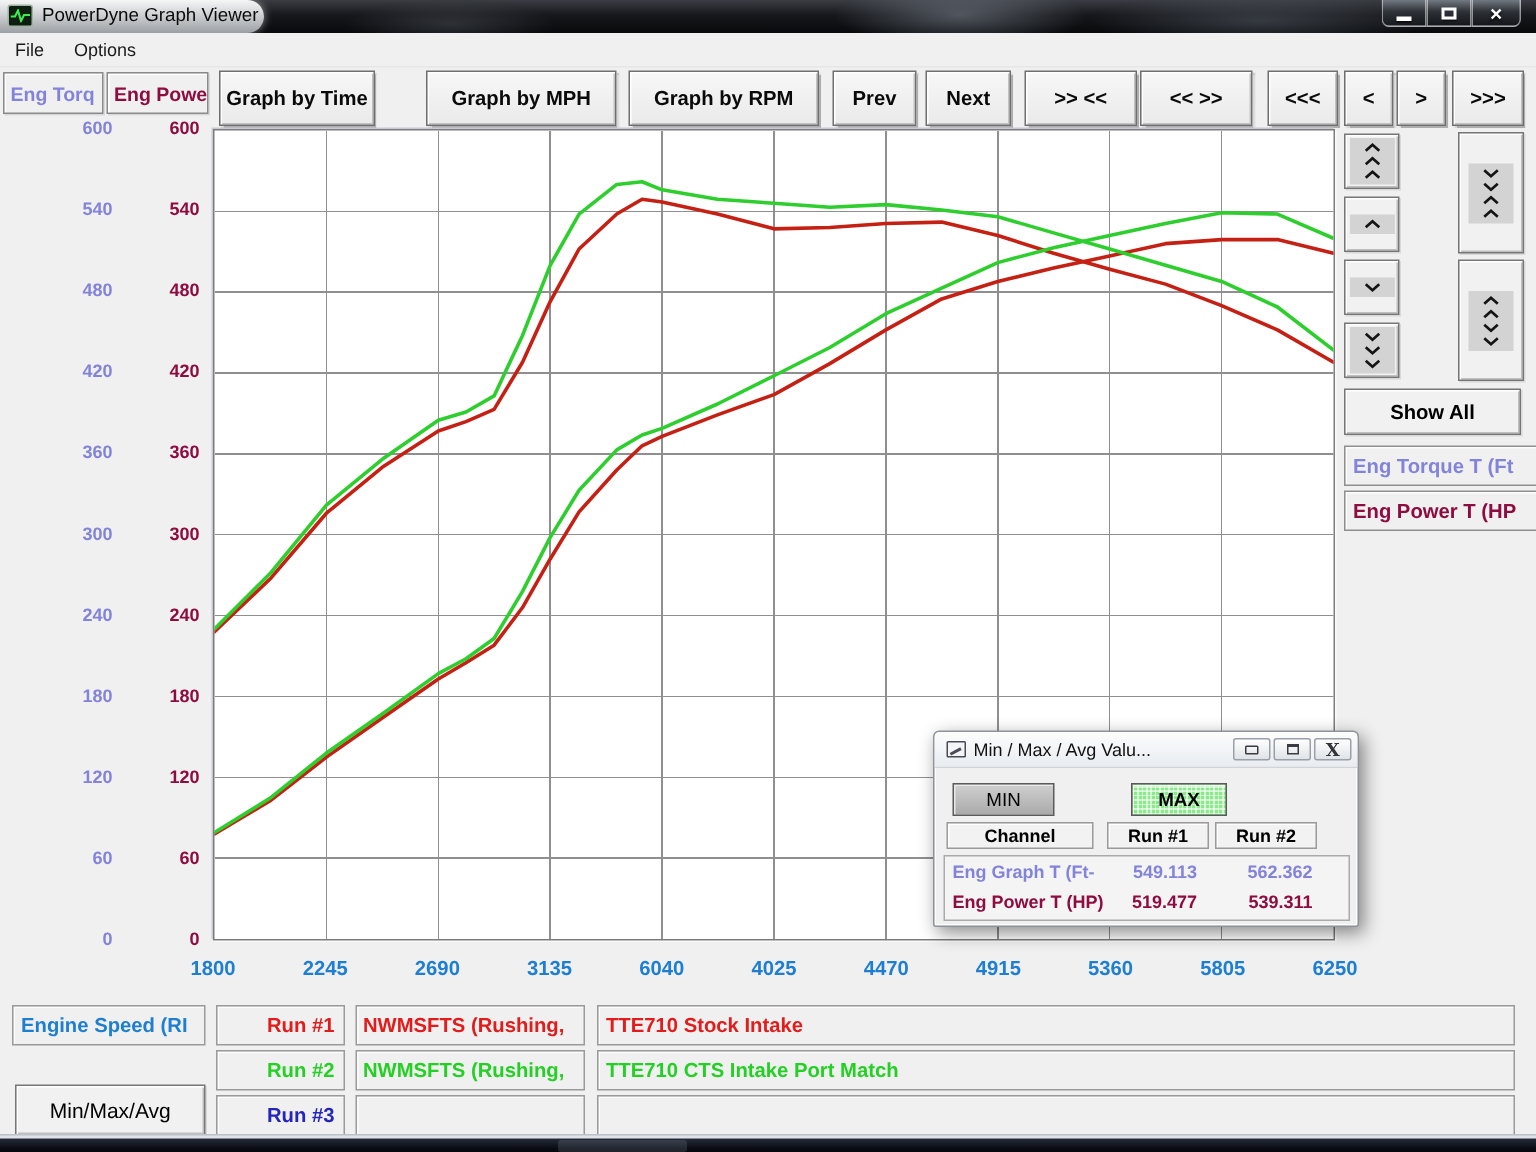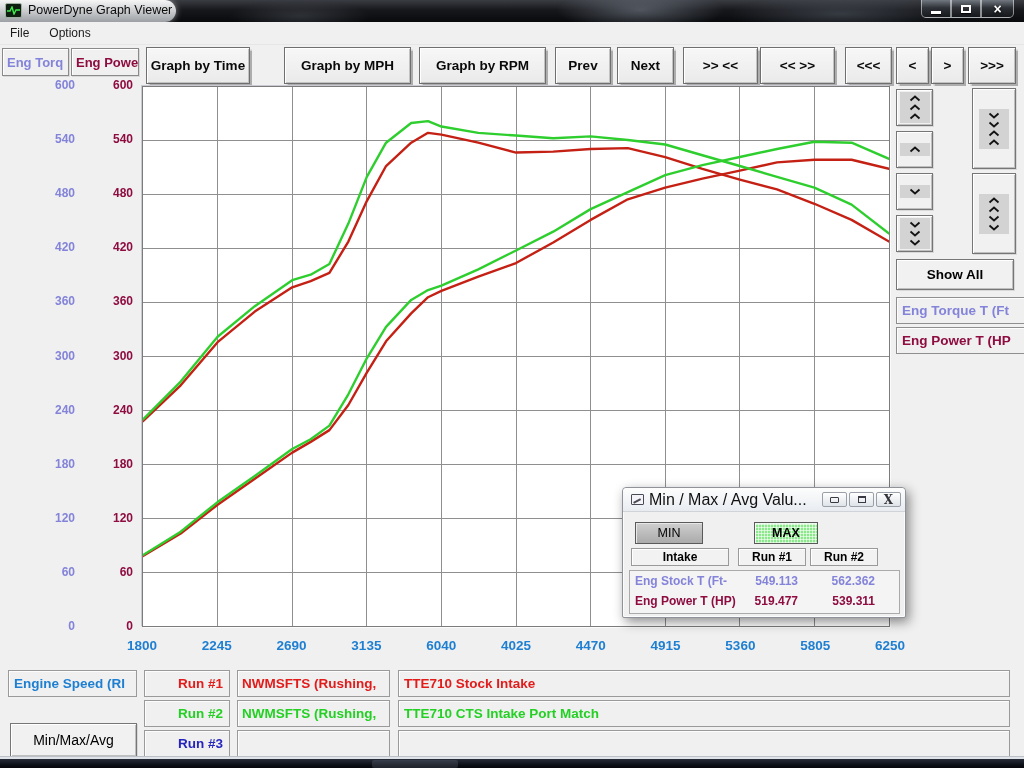--- a/index.html
+++ b/index.html
@@ -77,21 +77,21 @@
 
   
   #mmwin { left:622px; top:487px; width:284px; height:131px; background:#f0f0f0;
     border:1px solid #8f9399; border-radius:4px 4px 2px 2px;
     box-shadow: 0 0 0 1px rgba(255,255,255,.8) inset, 3px 4px 12px rgba(0,0,0,.45); z-index:20; }
   #mmwin-titlebar { left:0; top:0; width:100%; height:24px; border-radius:4px 4px 0 0;
     background:linear-gradient(180deg,#fdfdfd,#e8ecf1); border-bottom:1px solid #d0d4d9;
     display:flex; align-items:center; padding:0 4px; }
   #mm-icon { width:13px; height:11px; border:1px solid #4a4a55; border-radius:1px; margin:0 5px 0 4px; position:relative; background:#f4f4f8; }
   #mm-icon::after { content:""; position:absolute; left:1px; top:5px; width:8px; height:1.5px; background:#4a4a55; transform:rotate(-28deg); }
-  #mm-title { font-size:16px; color:#111; white-space:nowrap; flex:1; }
+  #mm-title { font-size:12px; color:#111; white-space:nowrap; flex:1; }
   .mm-cap { width:25px; height:15px; background:linear-gradient(180deg,#ffffff,#dfe3e8);
     border:1px solid #9aa0a8; border-radius:2px; display:flex; align-items:center; justify-content:center; margin-left:2px; }
   .mm-glyph-min { width:9px; height:6px; border:1px solid #3a3a42; border-radius:1px; }
   .mm-glyph-max { width:8px; height:7px; border:1px solid #3a3a42; border-top-width:2px; }
   .mm-glyph-close { font-family:"DejaVu Serif", serif; font-size:12px; font-weight:bold; color:#33333b; line-height:1; }
   #mm-min { left:12px; top:34px; width:68px; height:22px;
     background:linear-gradient(180deg,#cfcfcf,#aaaaaa); border:1px solid #5a5a5a;
     box-shadow: inset 1px 1px 0 #e8e8e8; font-size:12.5px; font-weight:normal; color:#000;
     display:flex; align-items:center; justify-content:center; }
   #mm-max { left:131px; top:34px; width:64px; height:22px;
@@ -320,25 +320,25 @@
       </div>
     <div class="mm-cap">
         <div class="mm-glyph-max"></div>
       </div>
     <div class="mm-cap">
         <span class="mm-glyph-close">X</span>
       </div>
   </div>
   <div id="mm-min" class="abs">MIN</div>
   <div id="mm-max" class="abs">MAX</div>
-  <div class="mm-head" style="left:8px;width:98px">Intake</div>
+  <div class="mm-head" style="left:8px;width:98px">Channel</div>
   <div class="mm-head" style="left:115px;width:68px">Run #1</div>
   <div class="mm-head" style="left:187px;width:68px">Run #2</div>
   <div id="mm-rows-frame" class="abs"></div>
-  <div class="mm-chan" style="top:86px;color:#8383da">Eng Stock T (Ft-</div>
+  <div class="mm-chan" style="top:86px;color:#8383da">Eng Graph T (Ft-</div>
   <div class="mm-val" style="left:113px;top:86px;color:#8383da">549.113</div>
   <div class="mm-val" style="left:190px;top:86px;color:#8383da">562.362</div>
   <div class="mm-chan" style="top:106px;color:#8e0c40">Eng Power T (HP)</div>
   <div class="mm-val" style="left:113px;top:106px;color:#8e0c40">519.477</div>
   <div class="mm-val" style="left:190px;top:106px;color:#8e0c40">539.311</div>
 </div>
 
 <div id="x-channel" class="field">Engine Speed (RI</div>
 <div id="btn-minmax" class="abs sbtn">Min/Max/Avg</div>
 

